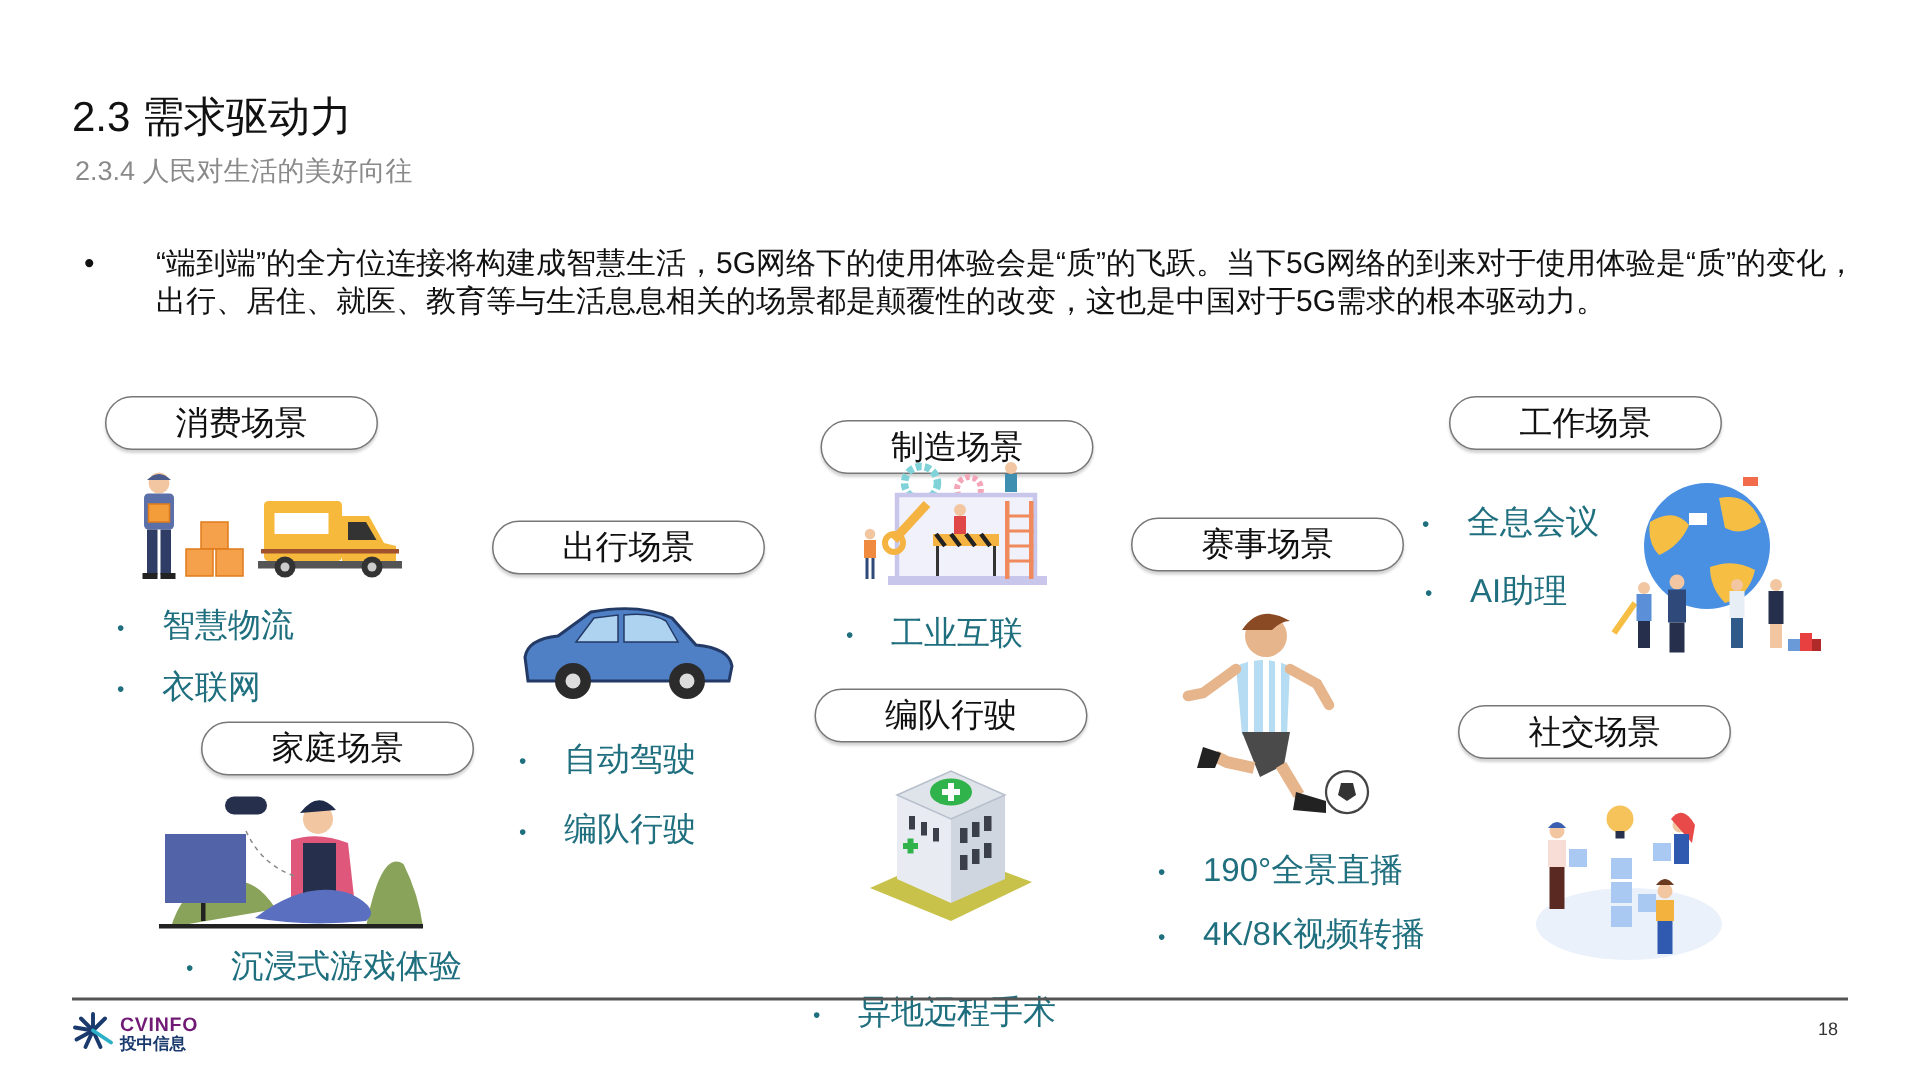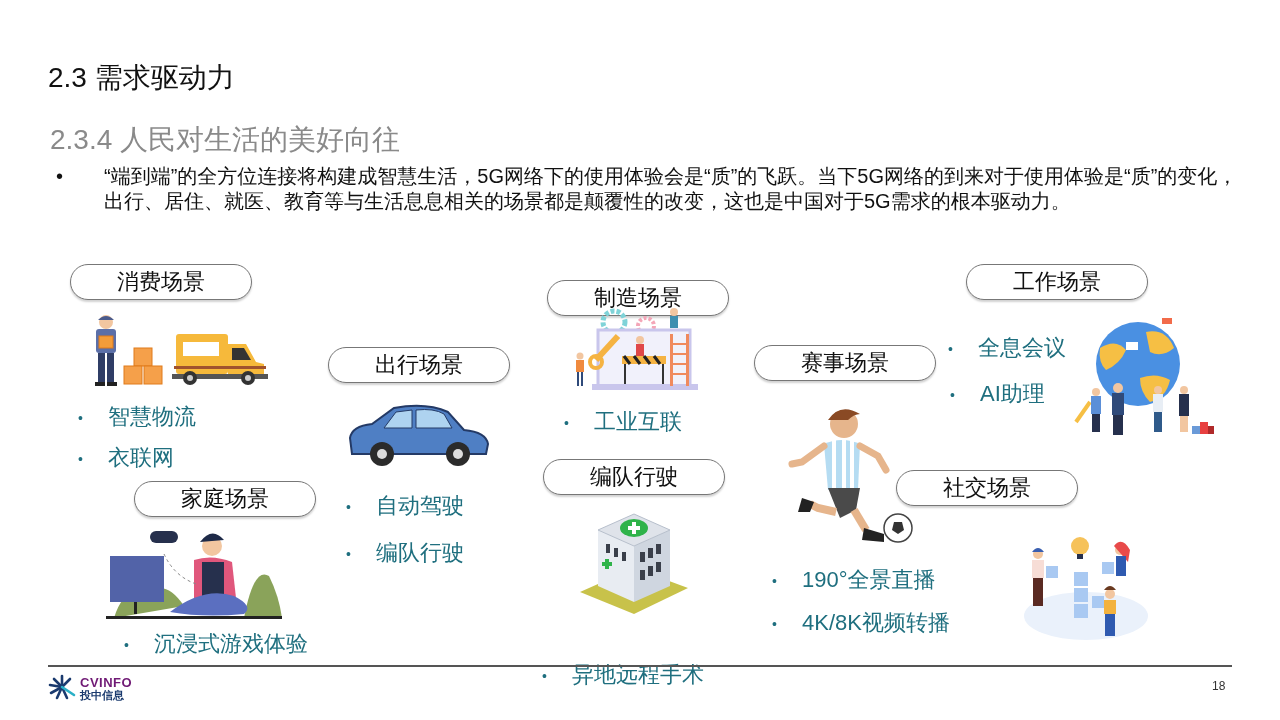--- a/index.html
+++ b/index.html
@@ -1,20 +1,20 @@
 <!DOCTYPE html>
 <html><head>
 <meta charset="utf-8">
 <style>
   html, body { margin:0; padding:0; }
   body { width:1280px; height:720px; background:#ffffff; position:relative; overflow:hidden;
          font-family:"Liberation Sans","DejaVu Sans",sans-serif; color:#111; }
   .abs { position:absolute; }
   .title { left:48px; top:56px; font-size:28px; color:#111; line-height:44px; }
-  .subtitle { left:50px; top:124px; font-size:28px; color:#8a8a8a; line-height:32px; }
+  .subtitle { left:50px; top:98px; font-size:18px; color:#8a8a8a; line-height:32px; }
   .intro { left:56px; top:164px; width:1180px; font-size:20px; line-height:25px; color:#111; }
   .intro .dot { position:absolute; left:0; top:0; }
   .intro .txt { position:absolute; left:48px; top:0; width:1140px; }
   .pill { position:absolute; height:34px; border:1.5px solid #777; border-radius:18px; background:#fff;
           box-shadow:0 2px 2px rgba(0,0,0,0.18); display:flex; align-items:center; justify-content:center;
           font-size:22px; color:#111; }
   .bul { position:absolute; font-size:22px; color:#1f6f7f; white-space:nowrap; }
   .bul .b { display:inline-block; width:30px; font-size:14px; vertical-align:middle; color:#1f6f7f; }
   .footer-line { left:48px; top:665px; width:1184px; height:1.5px; background:#555; }
   .logo-cv { left:80px; top:675px; font-size:13px; font-weight:bold; color:#701a75; letter-spacing:0.5px; }
@@ -179,21 +179,21 @@
     <rect x="83" y="76" width="10" height="18" fill="#e8eef5"></rect>
     <rect x="84" y="94" width="8" height="20" fill="#2f5a8a"></rect>
   <circle cx="114" cy="72" r="4" fill="#f2c6a0"></circle>
     <rect x="109" y="76" width="10" height="22" fill="#26304d"></rect>
     <rect x="110" y="98" width="8" height="16" fill="#f2c6a0"></rect>
   <rect x="122" y="108" width="8" height="8" fill="#6a9ad8"></rect>
     <rect x="130" y="104" width="8" height="12" fill="#e84040"></rect>
     <rect x="138" y="108" width="6" height="8" fill="#b02a2a"></rect>
 </svg>
 
-<div class="pill" style="left:896px;top:470px;width:180px;">社交场景</div>
+<div class="pill" style="left:972px;top:470px;width:180px;">社交场景</div>
 <svg style="left:1020px;top:532px;" width="132" height="114" viewBox="0 0 132 114">
   <ellipse cx="66" cy="84" rx="62" ry="24" fill="#eaf1fb"></ellipse>
   <circle cx="60" cy="14" r="9" fill="#f6c25a"></circle>
     <rect x="57" y="22" width="6" height="5" fill="#26304d"></rect>
   <rect x="54" y="40" width="14" height="14" fill="#a9c9f2"></rect>
     <rect x="54" y="56" width="14" height="14" fill="#a9c9f2"></rect>
     <rect x="54" y="72" width="14" height="14" fill="#a9c9f2"></rect>
   <circle cx="18" cy="22" r="5" fill="#f2c6a0"></circle>
     <path d="M12 20 Q18 12 24 20 Z" fill="#3a5fb0"></path>
   <rect x="12" y="28" width="12" height="18" fill="#f7ddd6"></rect>

